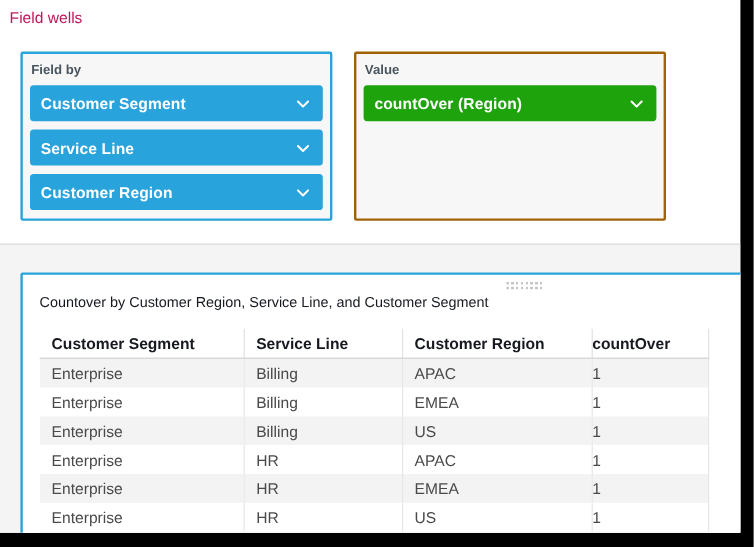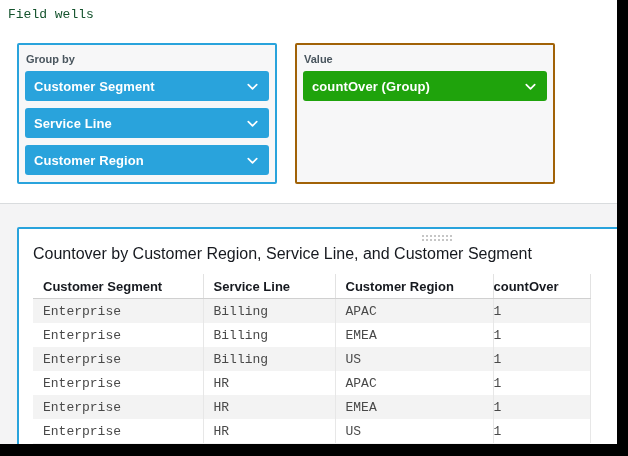--- a/index.html
+++ b/index.html
@@ -5,21 +5,21 @@
   html,body{margin:0;padding:0;}
   body{
     width:628px;height:456px;background:#000;position:relative;overflow:hidden;
     font-family:"Liberation Sans", sans-serif;
   }
   .window{
     position:absolute;left:0;top:0;width:617px;height:444px;
     background:#ffffff;overflow:hidden;
   }
   .page-title{
-    position:absolute;left:8px;top:7px;font-size:13px;color:#14532d;font-family:Liberation Mono, monospace;
+    position:absolute;left:8px;top:7px;font-size:13px;color:#be185d;
   }
   
   .fw-panel{
     position:absolute;top:43px;width:260px;height:141px;
     box-sizing:border-box;background:#f7f7f8;border-radius:2px;
     padding:8px 6px 0 6px;
   }
   .fw-panel.groupby{left:17px;border:2px solid #29a3dc;}
   .fw-panel.value{left:295px;border:2px solid #a16207;}
   .fw-label{
@@ -43,50 +43,50 @@
   .visual{
     position:absolute;left:17px;top:23px;width:620px;height:240px;
     background:#ffffff;border:2px solid #29a3dc;border-radius:2px;
   }
   .drag-dots{position:absolute;left:403px;top:6px;}
   .dotrow{
     width:30px;height:2px;margin-bottom:2px;
     background:repeating-linear-gradient(90deg,#c6c6c6 0 2px,transparent 2px 4px);
   }
   .visual-title{
-    position:absolute;left:14px;top:16px;font-size:16px;font-weight:500;
+    position:absolute;left:14px;top:16px;font-size:12px;font-weight:500;
     color:#16191f;white-space:nowrap;
   }
   
   .table-wrap{position:absolute;left:14px;top:45px;width:557px;}
   table{border-collapse:collapse;table-layout:fixed;width:557px;font-size:13px;}
   th{
     height:24px;font-weight:bold;color:#16191f;text-align:left;
     padding:0 0 0 10px;border-right:1px solid #e2e2e2;
     border-bottom:1px solid #d0d0d0;background:#ffffff;
     overflow:hidden;white-space:nowrap;
   }
   td{
     height:24px;color:#494949;padding:0 0 0 10px;
     border-right:1px solid #e7e7e7;background:#ffffff;
-    overflow:hidden;white-space:nowrap;font-family:Liberation Mono, monospace;
+    overflow:hidden;white-space:nowrap;
   }
   th:last-child, td:last-child{text-align:left;padding:0 13px 0 0;}
   tr.odd td{background:#f3f3f3;}
   .partial-row{width:557px;height:6px;background:#f3f3f3;}
 </style>
 </head>
 <body>
 
 <div class="window">
 
   <div class="page-title">Field wells</div>
 
   <div class="fw-panel groupby">
-    <div class="fw-label">Group by</div>
+    <div class="fw-label">Field by</div>
 
     <div class="pill blue">
       <span class="pill-label">Customer Segment</span>
       <span class="chev">
         <svg width="15" height="15" viewBox="0 0 16 16">
             <path d="M3.5 6 L8 10.5 L12.5 6" fill="none" stroke="#ffffff" stroke-width="1.8" stroke-linecap="round" stroke-linejoin="round"></path>
           </svg>
       </span>
     </div>
 
@@ -106,21 +106,21 @@
             <path d="M3.5 6 L8 10.5 L12.5 6" fill="none" stroke="#ffffff" stroke-width="1.8" stroke-linecap="round" stroke-linejoin="round"></path>
           </svg>
       </span>
     </div>
   </div>
 
   <div class="fw-panel value">
     <div class="fw-label">Value</div>
 
     <div class="pill green">
-      <span class="pill-label">countOver (Group)</span>
+      <span class="pill-label">countOver (Region)</span>
       <span class="chev">
         <svg width="15" height="15" viewBox="0 0 16 16">
             <path d="M3.5 6 L8 10.5 L12.5 6" fill="none" stroke="#ffffff" stroke-width="1.8" stroke-linecap="round" stroke-linejoin="round"></path>
           </svg>
       </span>
     </div>
   </div>
 
   <div class="lower">
     <div class="visual">

